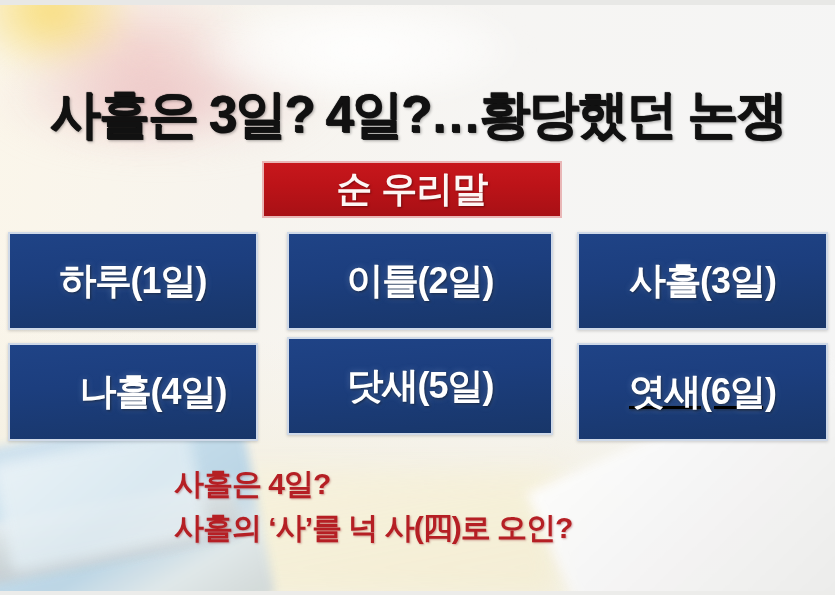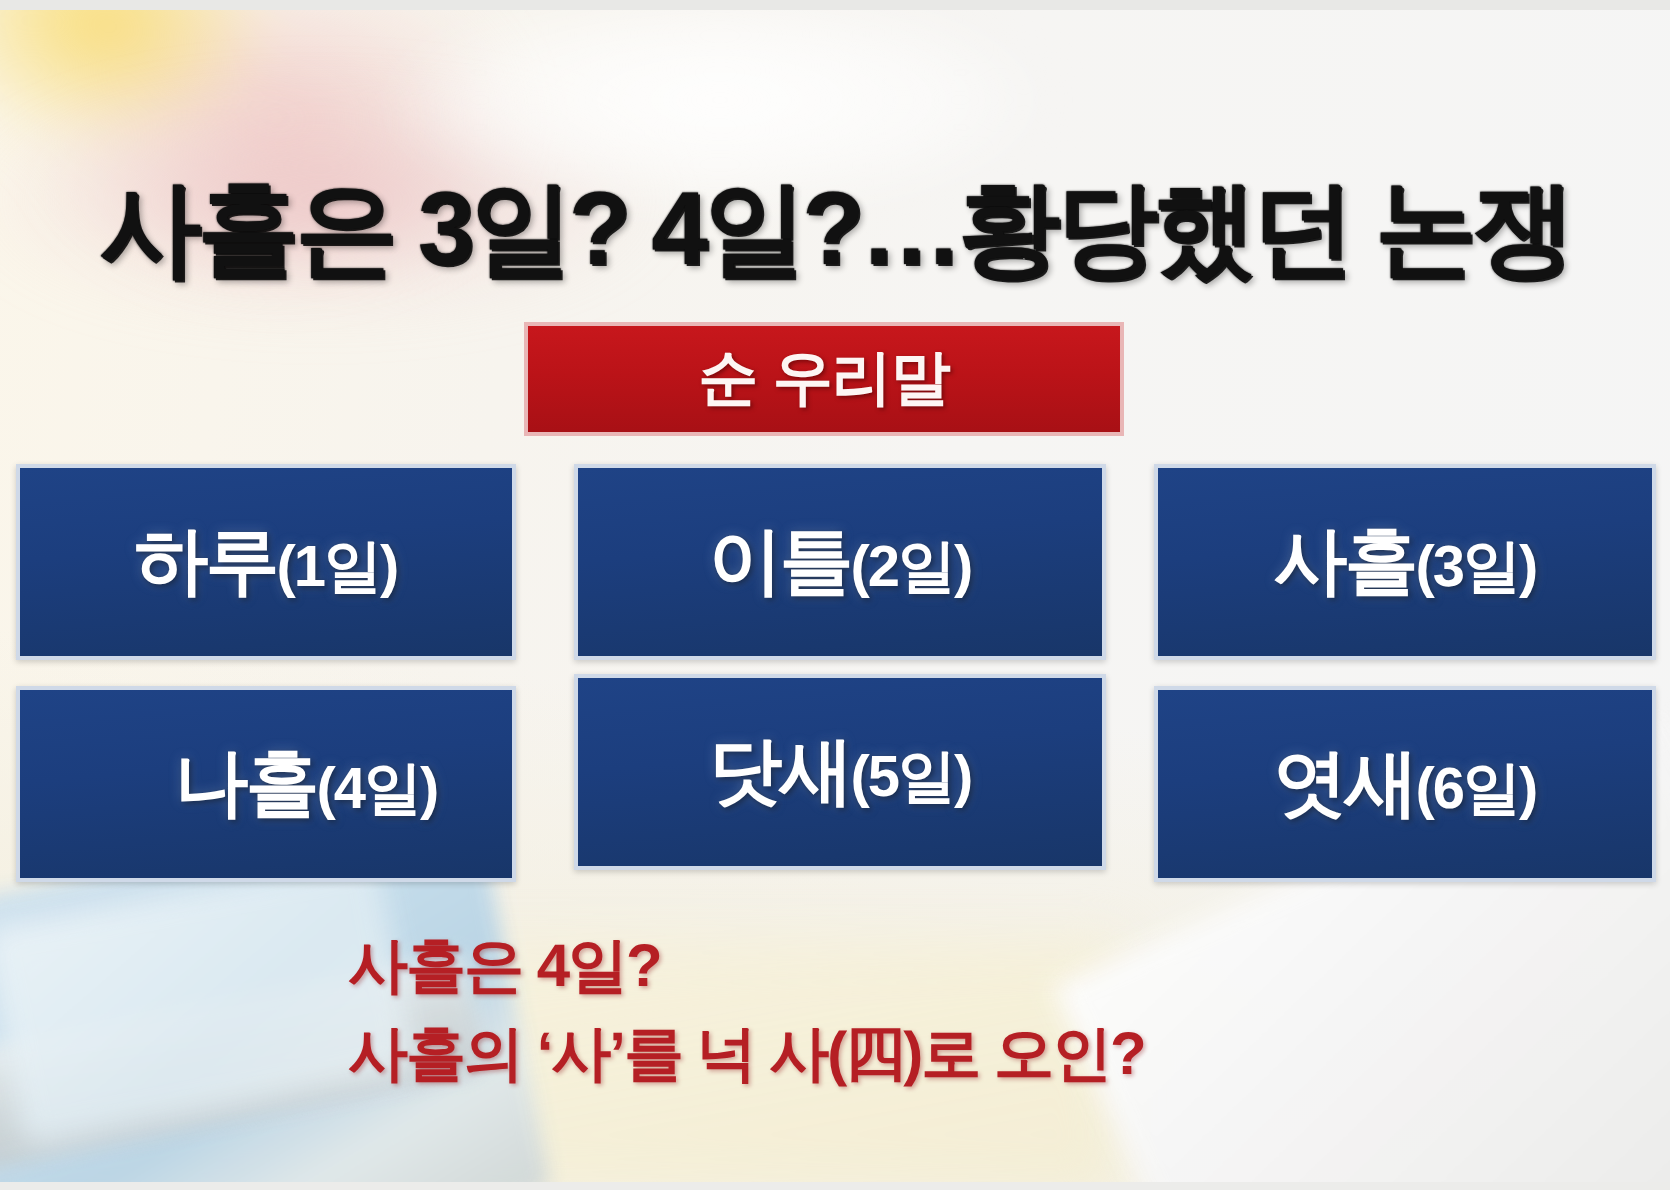--- a/index.html
+++ b/index.html
@@ -138,21 +138,21 @@
     height: 57px;
     background: linear-gradient(180deg, #c7171c 0%, #bb1318 45%, #a81015 100%);
     border: 2px solid #e9b6b6;
     box-sizing: border-box;
     display: flex;
     align-items: center;
     justify-content: center;
   }
   .banner-text {
     color: #fdf6f4;
-    font-size: 30px;
+    font-size: 36px;
     font-weight: 700;
     letter-spacing: -0.5px;
     text-shadow: 1px 1px 2px rgba(70,0,0,0.55);
   }
 
   
   .grid {
     position: absolute;
     left: 8px;
     top: 232px;
@@ -175,31 +175,31 @@
     color: #ffffff;
     white-space: nowrap;
     text-shadow: 1px 1px 3px rgba(0,0,0,0.5), 0 0 6px rgba(160,190,230,0.35);
   }
   .cell .word {
     font-size: 37px;
     font-weight: 700;
     letter-spacing: -1.5px;
   }
   .cell .paren {
-    font-size: 29px;
+    font-size: 36px;
     font-weight: 700;
     letter-spacing: -1px;
   }
 
   .c0 { left: 0px;   top: 0px;   width: 250px; height: 98px; }
   .c1 { left: 279px; top: 0px;   width: 266px; height: 98px; }
   .c2 { left: 569px; top: 0px;   width: 251px; height: 98px; }
   .c3 { left: 0px;   top: 111px; width: 250px; height: 98px; padding-left: 40px; }
   .c4 { left: 279px; top: 105px; width: 266px; height: 98px; }
-  .c5 { left: 569px; top: 111px; width: 251px; height: 98px; }
+  .c5 { left: 569px; top: 111px; width: 251px; height: 98px; text-decoration: underline; }
 
   
   .captions {
     position: absolute;
     left: 174px;
     top: 462px;
     width: 640px;
   }
   .caption-line {
     color: #b51f24;

